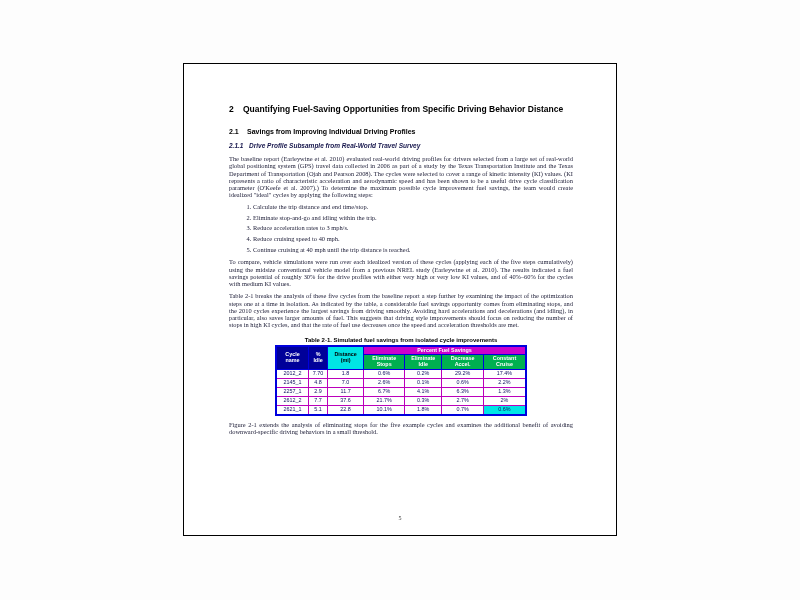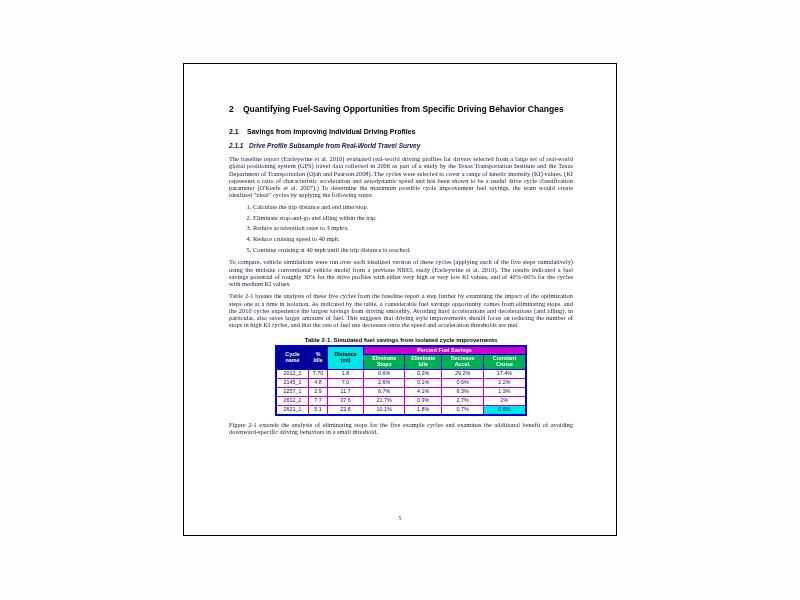--- a/index.html
+++ b/index.html
@@ -37,21 +37,21 @@
            font-size:6px;color:#333;}
 </style>
 </head>
 <body>
 
 <div class="canvas">
   <div class="page">
 
     <div class="h1">
       <span class="num">2</span>
-      <span>Quantifying Fuel-Saving Opportunities from Specific Driving Behavior Changes</span>
+      <span>Quantifying Fuel-Saving Opportunities from Specific Driving Behavior Distance</span>
     </div>
 
     <div class="h2">
       <span class="num">2.1</span>
       <span>Savings from Improving Individual Driving Profiles</span>
     </div>
 
     <div class="h3">
       <span class="num">2.1.1</span>
       <span>Drive Profile Subsample from Real-World Travel Survey</span>

